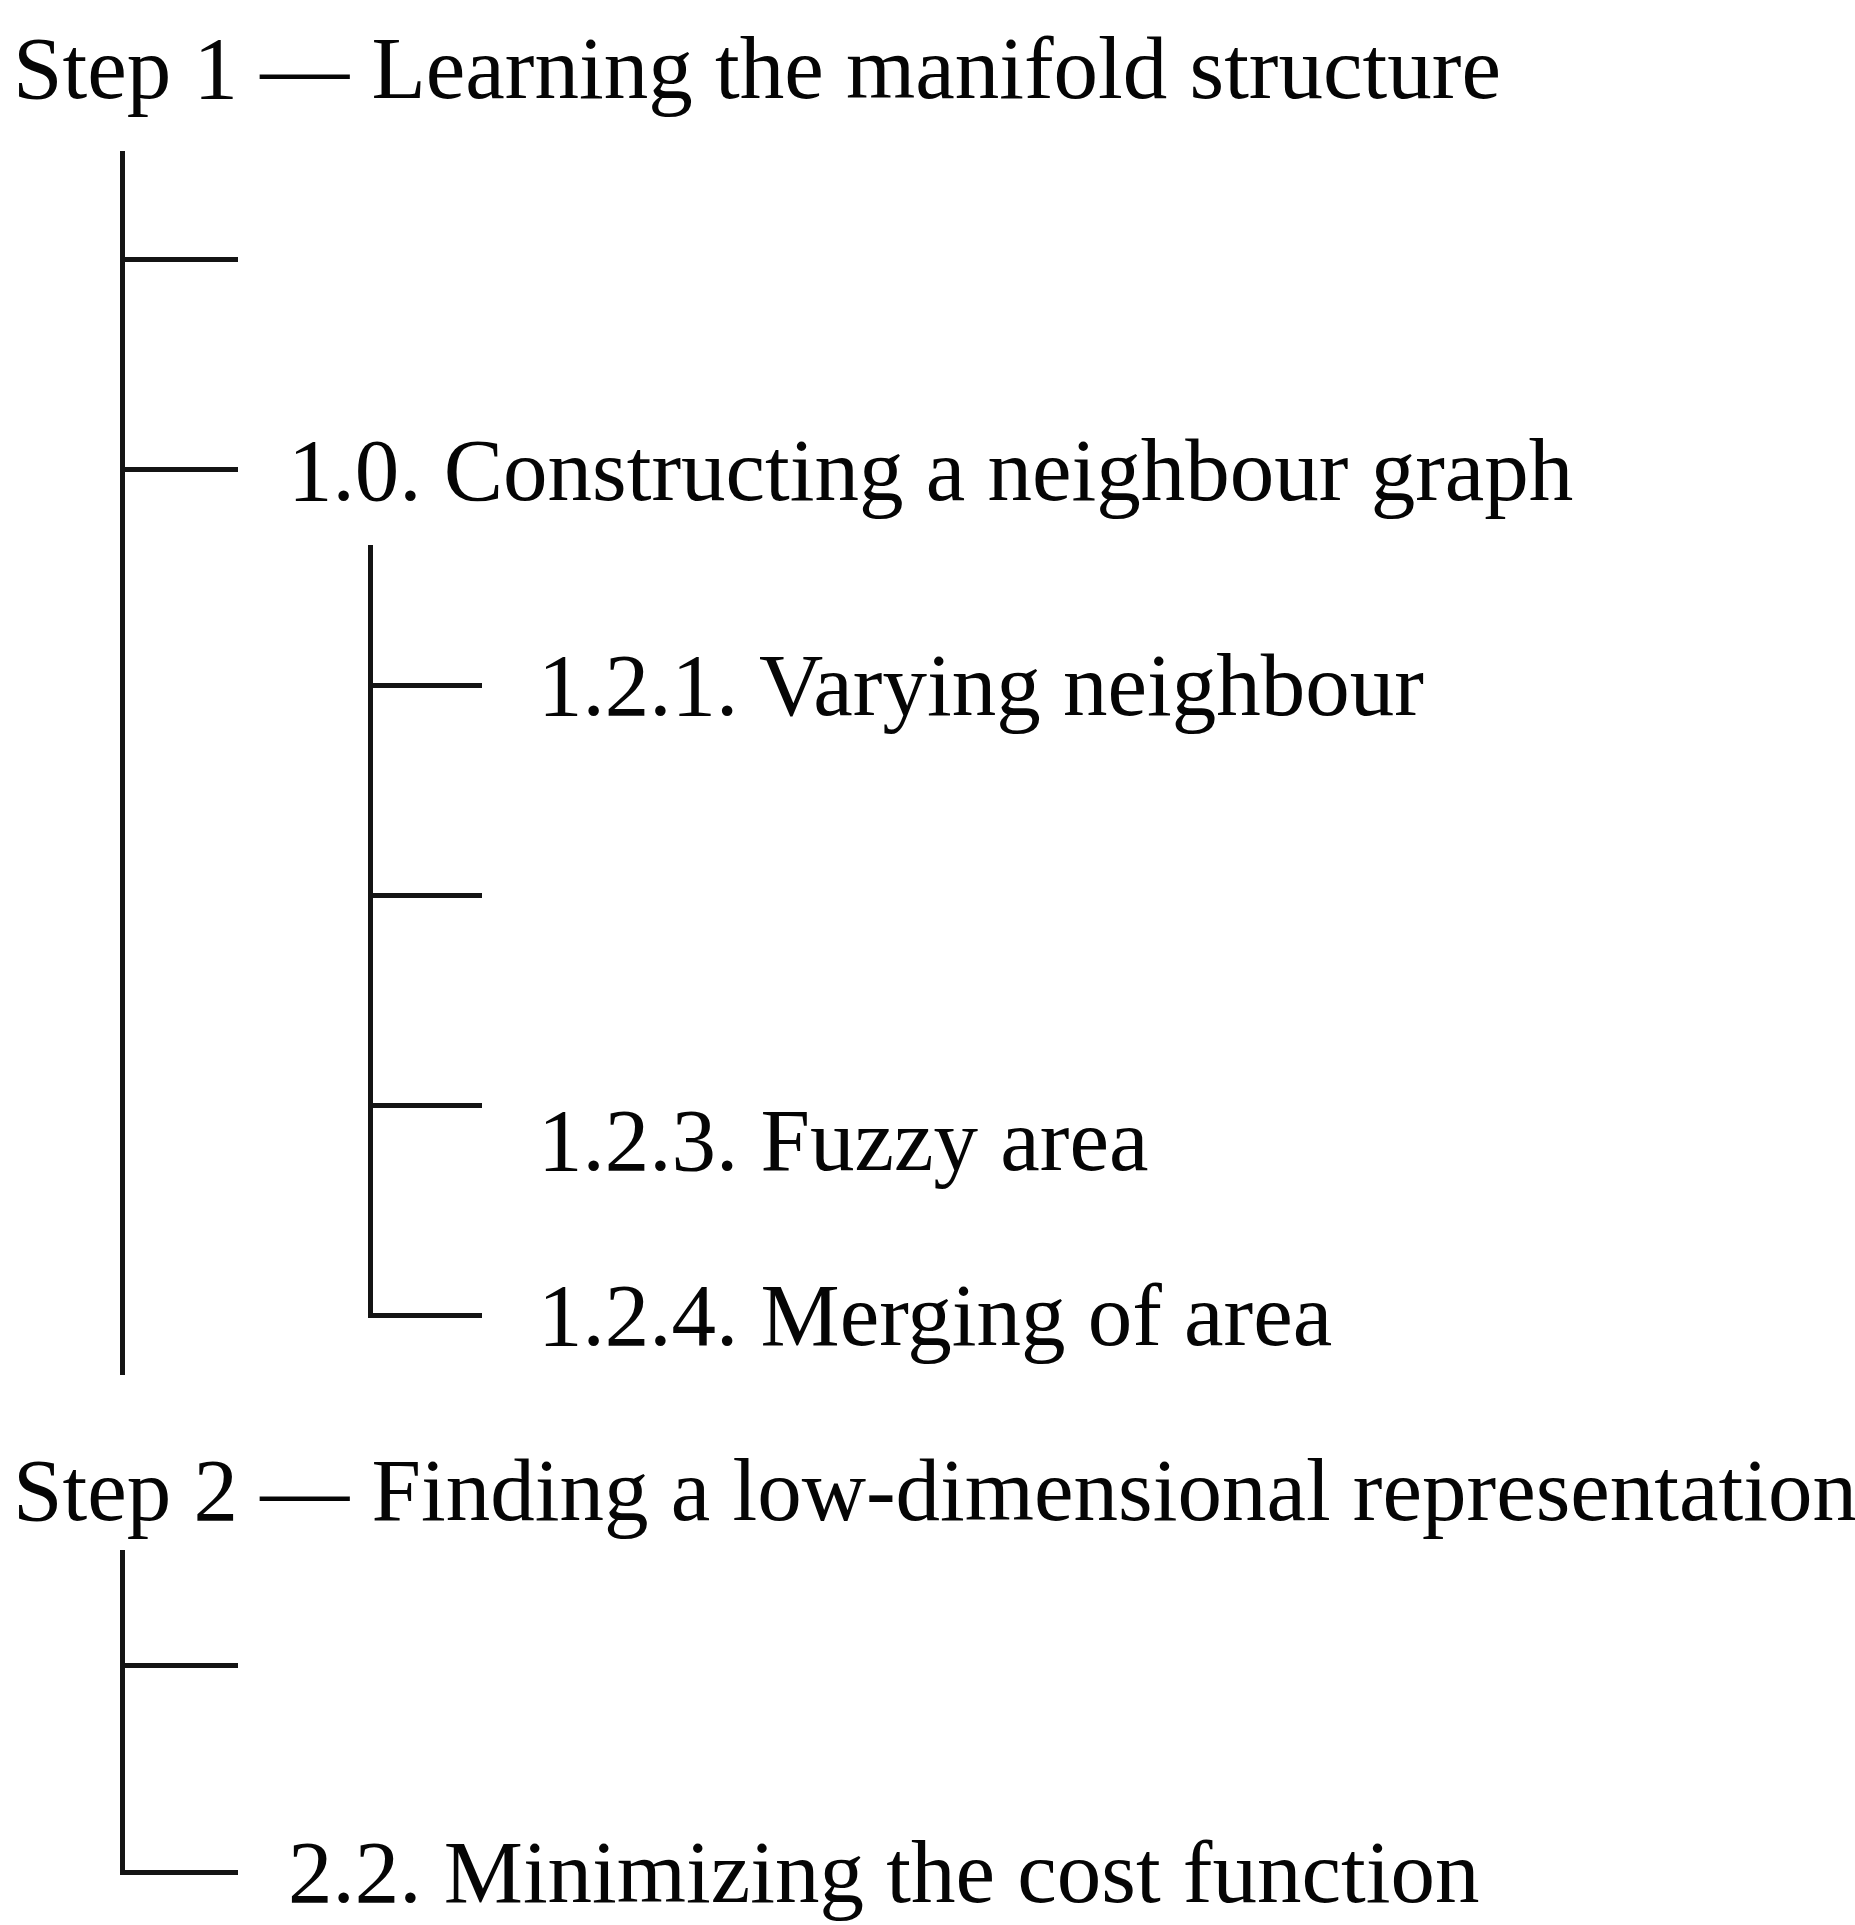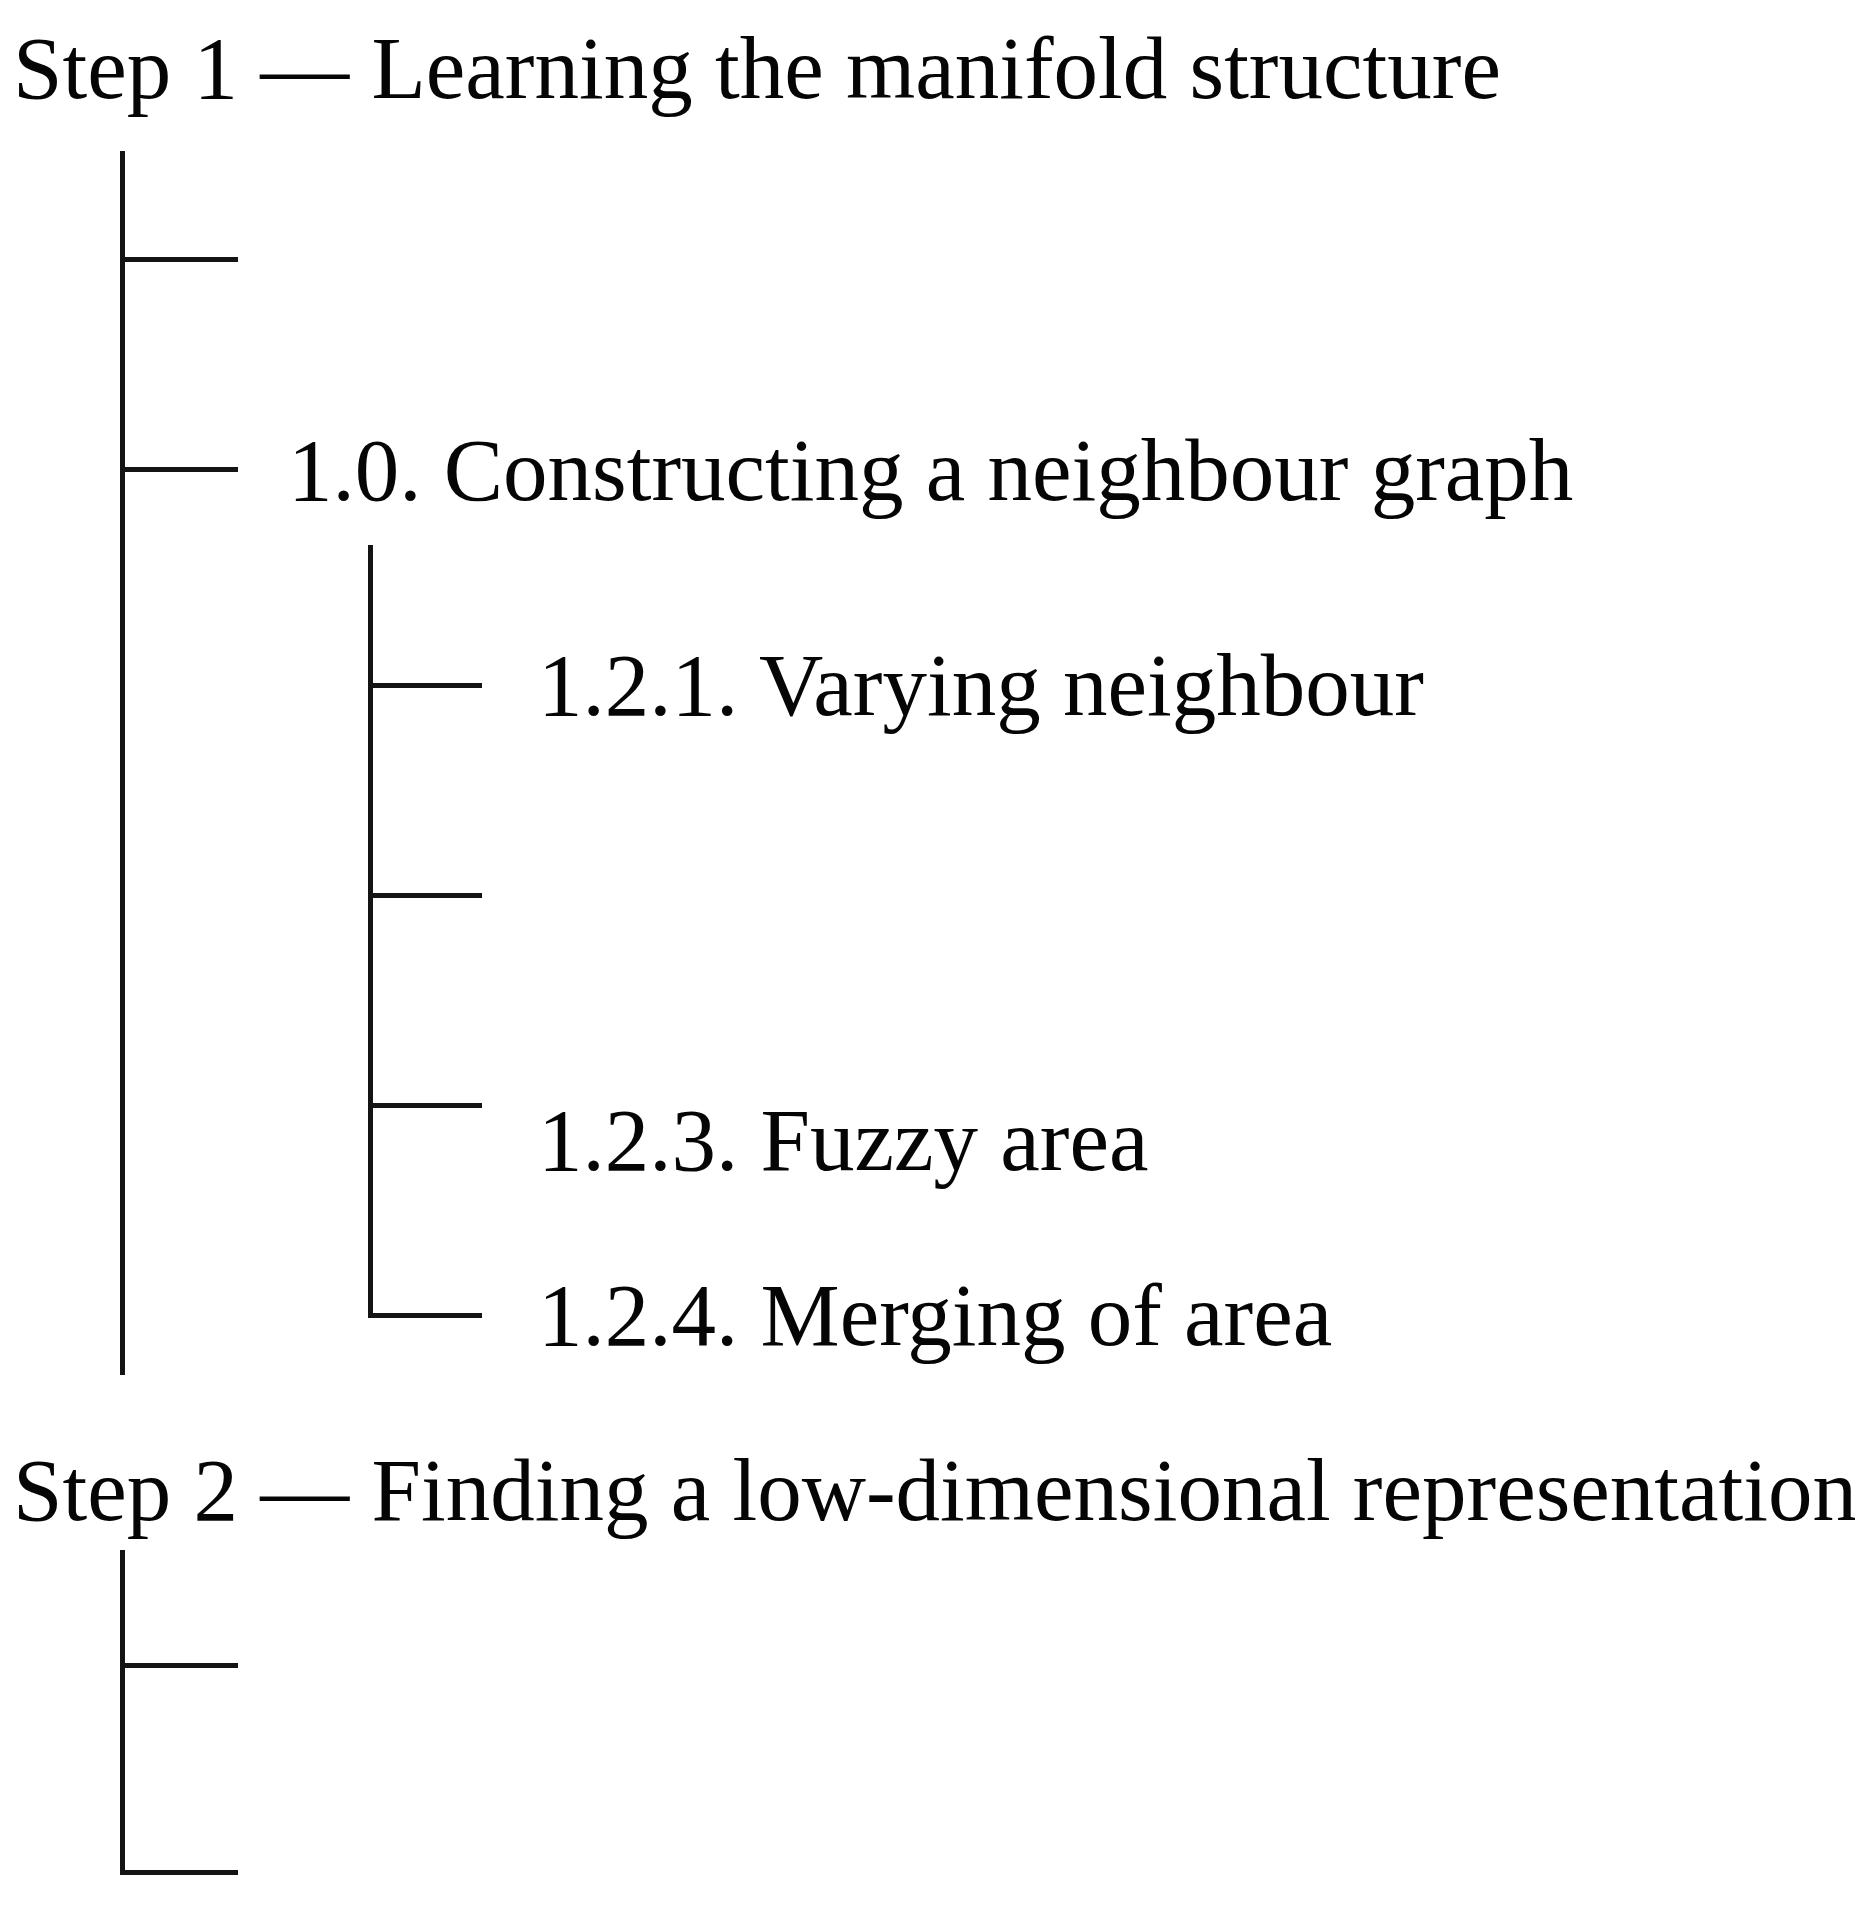--- a/index.html
+++ b/index.html
@@ -57,14 +57,15 @@
   <div class="hline" style="left:368px; top:1313px; width:114px;"></div>
   <div class="label" style="left:538px; top:1271px;">1.2.4. Merging of area</div>
 
   <div class="label" style="left:13px; top:1446px;">Step 2 — Finding a low-dimensional representation</div>
 
   <div class="vline" style="left:120px; top:1550px; height:325px;"></div>
 
   <div class="hline" style="left:120px; top:1663px; width:118px;"></div>
 
   <div class="hline" style="left:120px; top:1870px; width:118px;"></div>
+  <div class="label" style="left:288px; top:1828px;">2.2. Minimizing the cost function</div>
 
 </div>
 
 </body></html>

